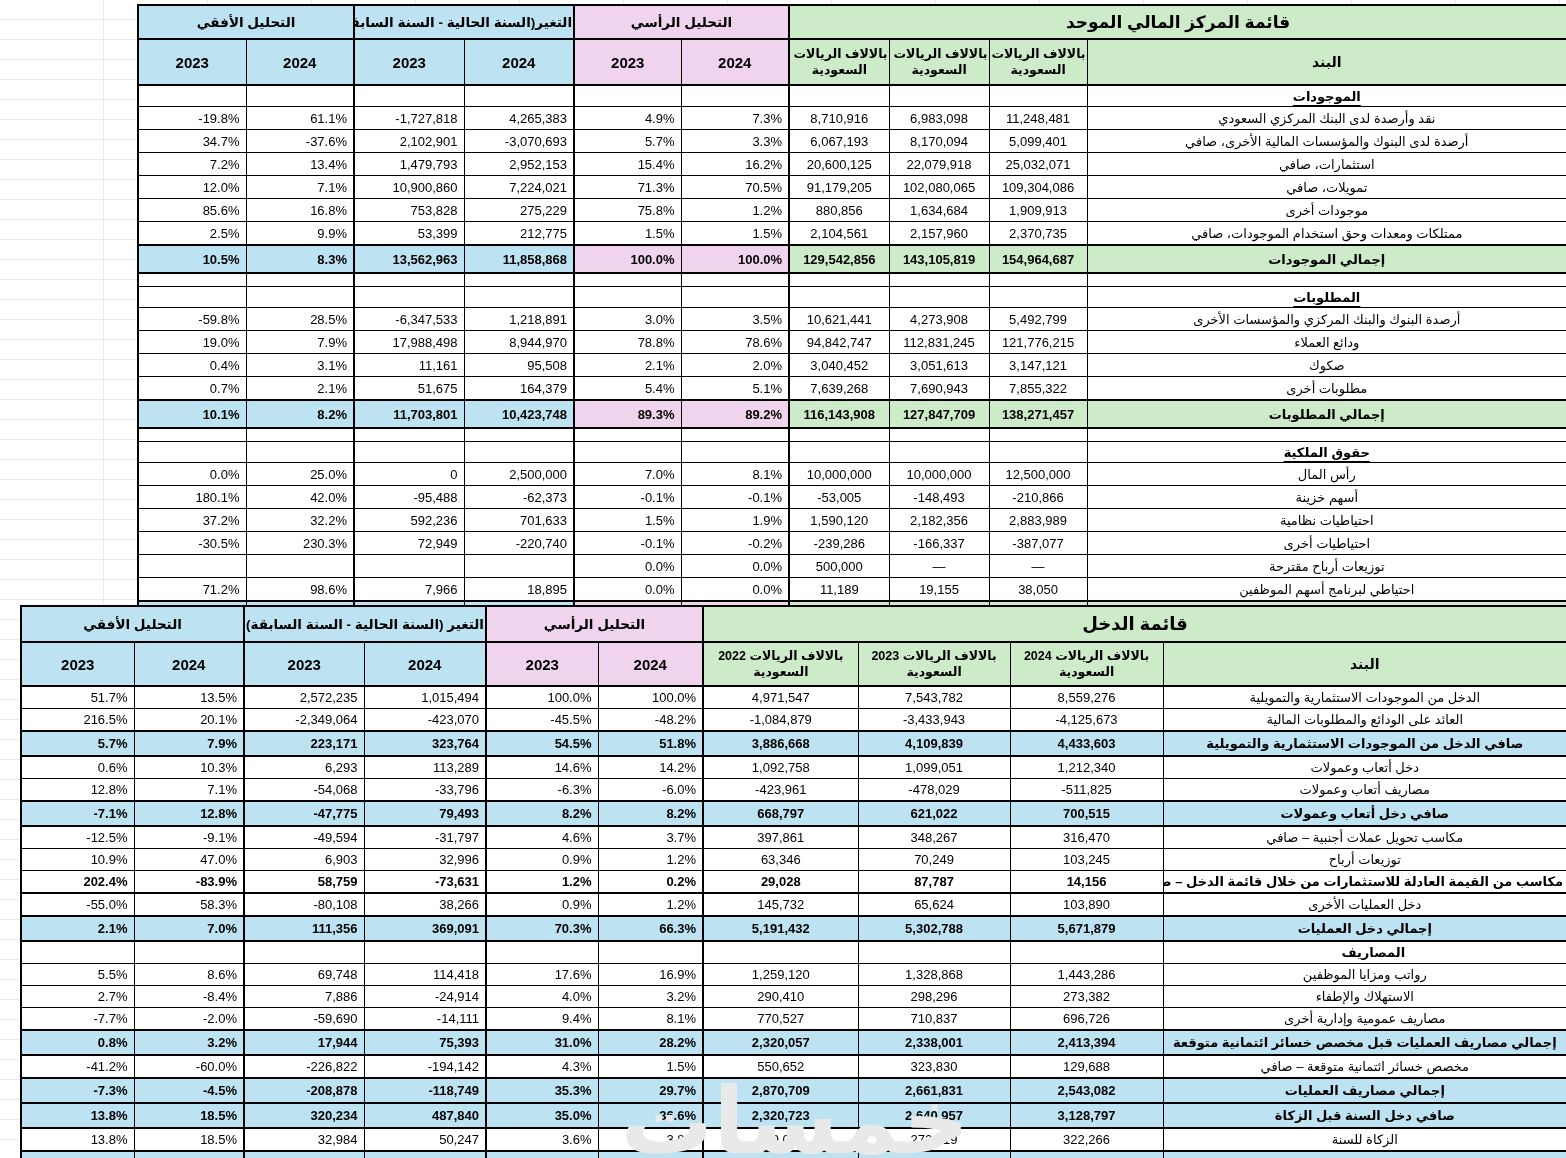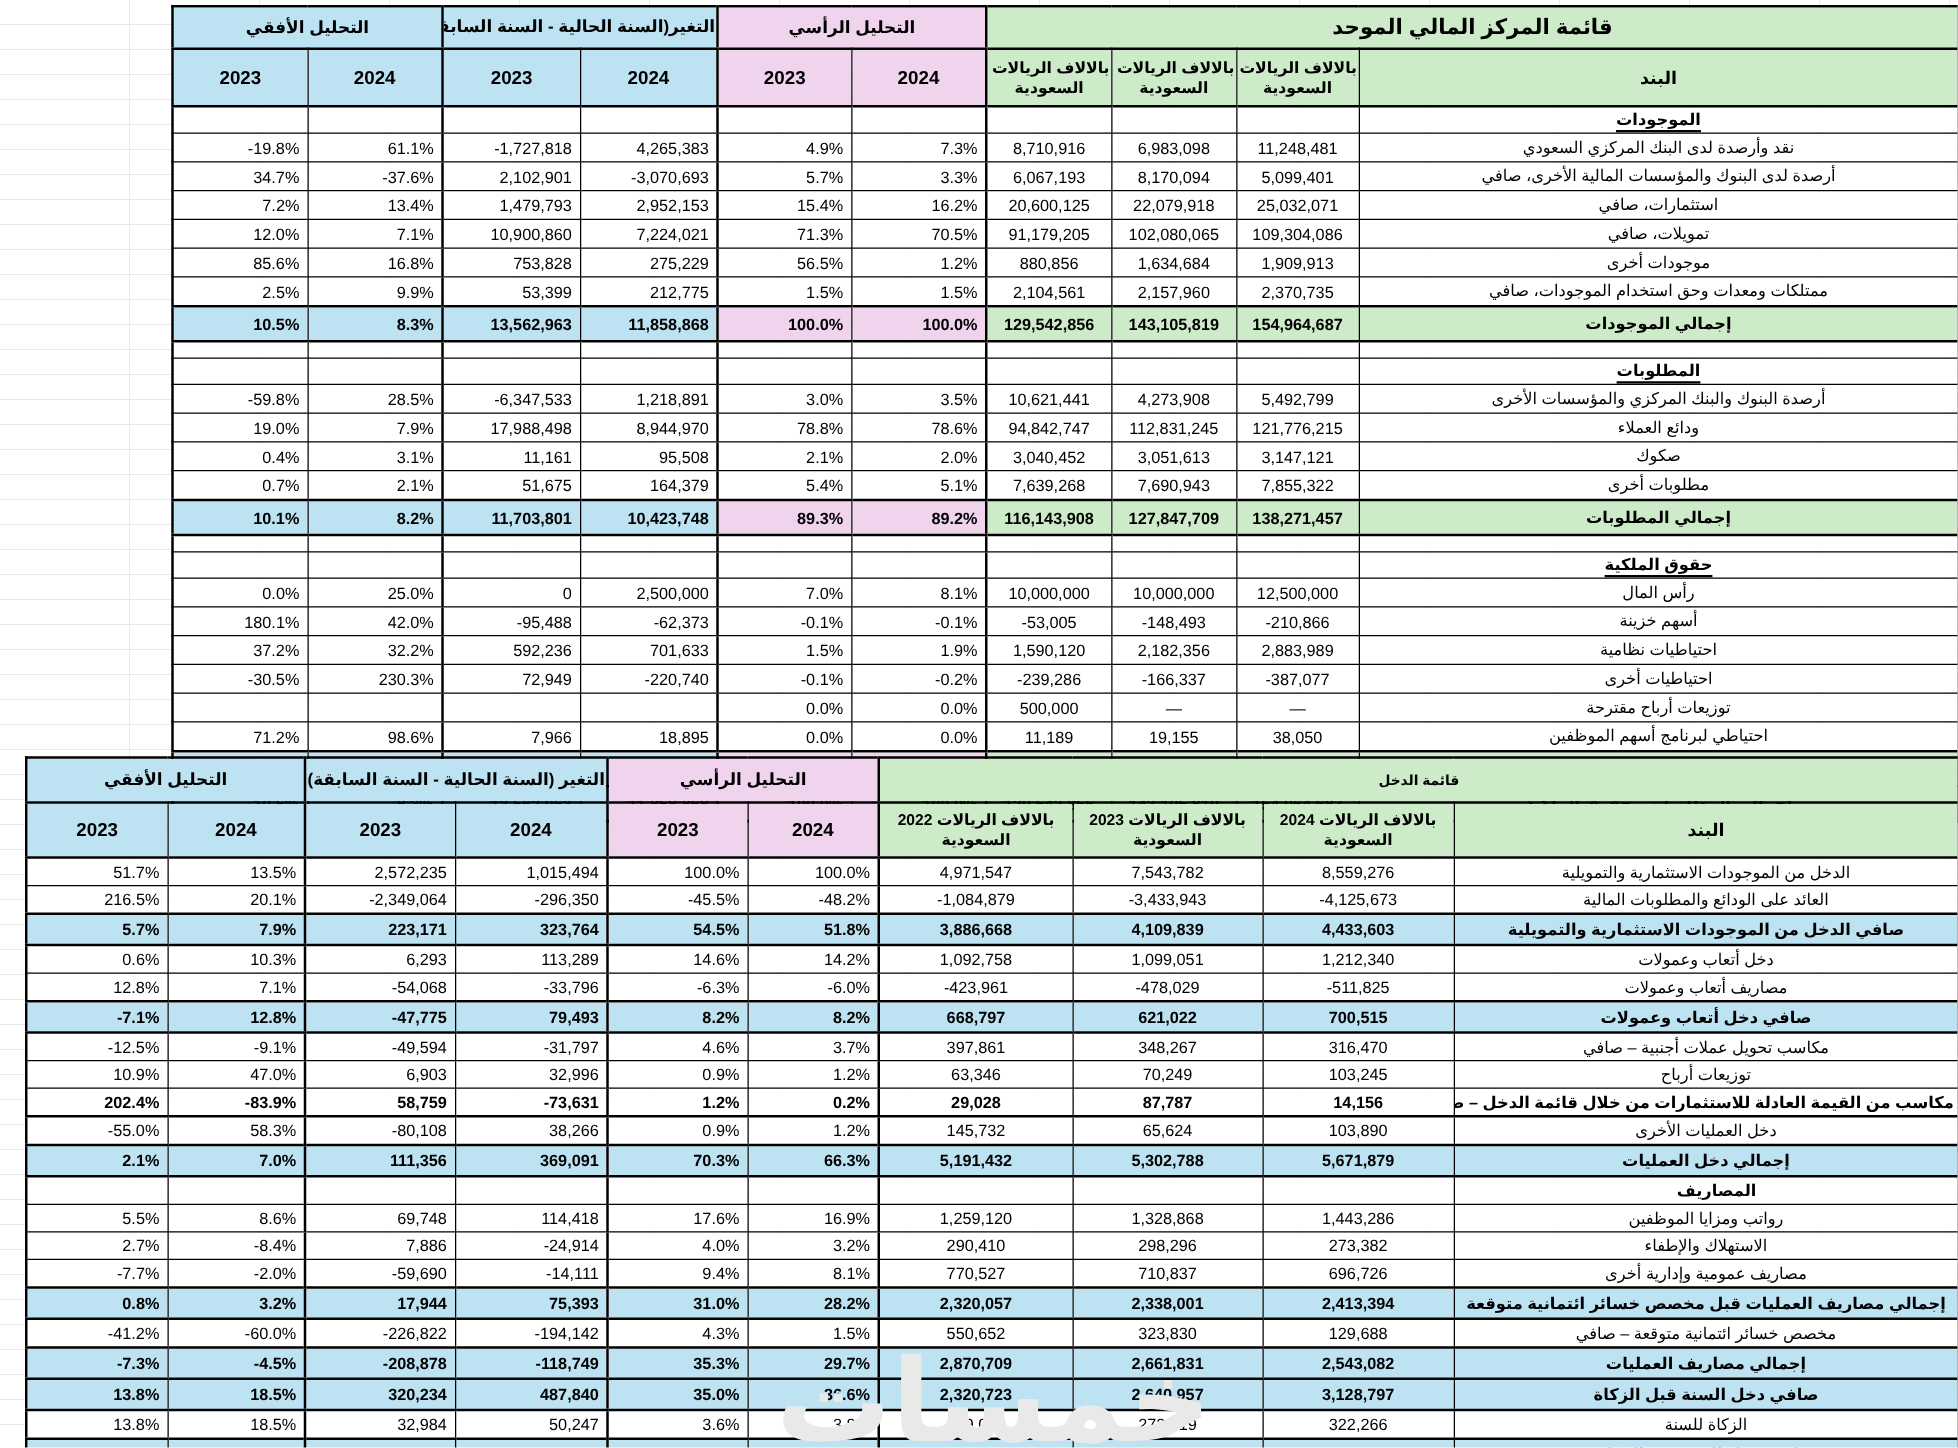--- a/index.html
+++ b/index.html
@@ -12,21 +12,21 @@
   .fin-table{position:absolute;table-layout:fixed;border-collapse:collapse;
     border:2px solid #000;}
   .fin-table th,.fin-table td{border:1px solid #000;background:#fff;overflow:hidden;
     white-space:nowrap;color:#000;}
   
   .thickL{border-left-width:2px !important;}
   
   tr.grp th{font-size:13.5px;font-weight:bold;height:30px;direction:rtl;text-align:center;}
   tr.grp th.title{font-size:17px;}
   .is tr.grp th{height:32px;}
-  .is tr.grp th.title{font-size:11px;}
+  .is tr.grp th.title{font-size:18px;}
   tr.grp th{border-bottom-width:2px;}
   tr.yrs th{font-size:15px;font-weight:bold;height:42px;text-align:center;border-bottom-width:2px;margin-top:28px;}
   .is tr.yrs th{height:40px;}
   tr.yrs th.vh{font-size:12.5px;line-height:1.3;}
   tr.yrs th.vh span{display:block;direction:rtl;}
   tr.yrs th.band{font-size:14px;direction:rtl;}
   
   td.pct{text-align:right;direction:ltr;padding-right:6px;font-size:13px;}
   td.val{text-align:center;direction:ltr;font-size:13px;padding:0;}
   td.label{text-align:center;direction:rtl;font-size:13px;padding:0 4px;}
@@ -167,21 +167,21 @@
         <td class="c-val val thickL">91,179,205</td>
         <td class="c-val val">102,080,065</td>
         <td class="c-val val">109,304,086</td>
         <td class="c-band label">تمويلات، صافي</td>
       </tr>
       <tr class="data">
         <td class="c-ha pct">85.6%</td>
         <td class="c-ha pct">16.8%</td>
         <td class="c-ch pct thickL">753,828</td>
         <td class="c-ch pct">275,229</td>
-        <td class="c-va pct thickL">56.5%</td>
+        <td class="c-va pct thickL">75.8%</td>
         <td class="c-va pct">1.2%</td>
         <td class="c-val val thickL">880,856</td>
         <td class="c-val val">1,634,684</td>
         <td class="c-val val">1,909,913</td>
         <td class="c-band label">موجودات أخرى</td>
       </tr>
       <tr class="data">
         <td class="c-ha pct">2.5%</td>
         <td class="c-ha pct">9.9%</td>
         <td class="c-ch pct thickL">53,399</td>
@@ -464,21 +464,21 @@
         <td class="c-va pct">100.0%</td>
         <td class="c-val val thickL">4,971,547</td>
         <td class="c-val val">7,543,782</td>
         <td class="c-val val">8,559,276</td>
         <td class="c-band label">الدخل من الموجودات الاستثمارية والتمويلية</td>
       </tr>
       <tr class="data">
         <td class="c-ha pct">216.5%</td>
         <td class="c-ha pct">20.1%</td>
         <td class="c-ch pct thickL">-2,349,064</td>
-        <td class="c-ch pct">-296,350</td>
+        <td class="c-ch pct">-423,070</td>
         <td class="c-va pct thickL">-45.5%</td>
         <td class="c-va pct">-48.2%</td>
         <td class="c-val val thickL">-1,084,879</td>
         <td class="c-val val">-3,433,943</td>
         <td class="c-val val">-4,125,673</td>
         <td class="c-band label">العائد على الودائع والمطلوبات المالية</td>
       </tr>
       <tr class="total">
         <td class="c-ha pct">5.7%</td>
         <td class="c-ha pct">7.9%</td>

